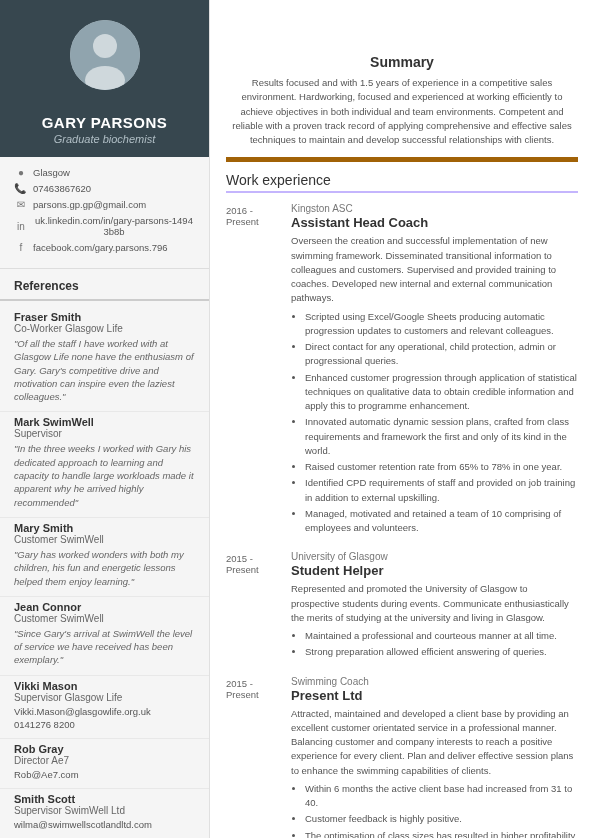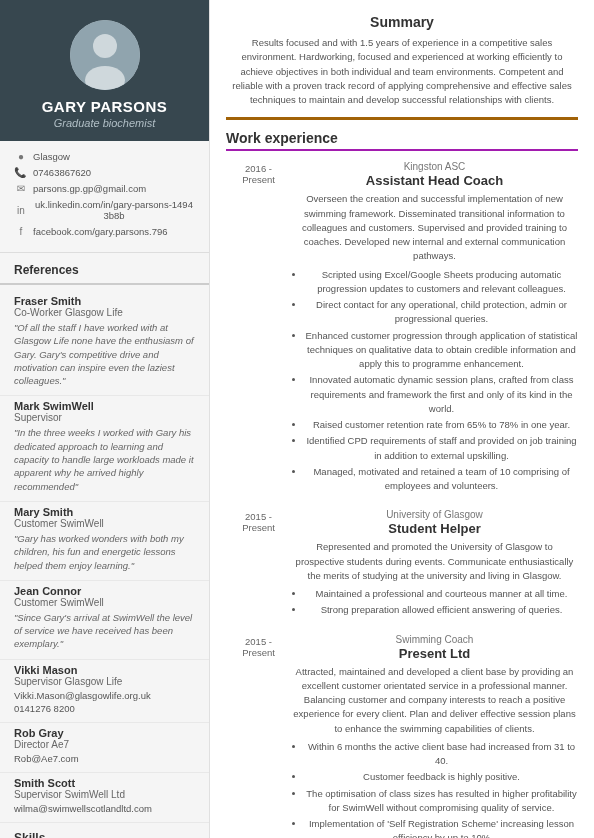--- a/index.html
+++ b/index.html
@@ -44,20 +44,21 @@
     .avatar-circle svg {
       width: 70px;
       height: 70px;
     }
     .sidebar-name {
       color: #fff;
       font-size: 15px;
       font-weight: bold;
       letter-spacing: 0.5px;
       text-align: center;
+      margin-top: 16px;
     }
     .sidebar-title {
       color: #b0bec5;
       font-size: 11px;
       font-style: italic;
       text-align: left;
       margin-top: 2px;
     }
     .sidebar-contact {
       padding: 10px 14px;
@@ -117,47 +118,47 @@
       margin-top: 2px;
     }
     
     .main {
       flex: 1;
       padding: 0 16px 20px 16px;
     }
     .summary-section {
       text-align: center;
       padding: 14px 0 10px 0;
-      border-bottom: 3px solid #a16207;
+      border-bottom: 5px solid #a16207;
       margin-bottom: 10px;
+      margin-top: 40px;
     }
     .summary-title {
       font-size: 14px;
       font-weight: bold;
       color: #333;
       margin-bottom: 6px;
     }
     .summary-text {
       font-size: 9.5px;
       color: #555;
       line-height: 1.5;
       text-align: center;
     }
     .section-heading {
       font-size: 14px;
-      font-weight: bold;
-      color: #333;
-      border-bottom: 2px solid #a21caf;
+      font-weight: normal;
+      color: #333;
+      border-bottom: 2px solid #c4b5fd;
       margin-bottom: 10px;
       padding-bottom: 3px;
     }
     .job-block {
       display: flex;
       margin-bottom: 14px;
-      text-align: center;
     }
     .job-date {
       width: 65px;
       min-width: 65px;
       font-size: 9.5px;
       color: #666;
       padding-top: 2px;
     }
     .job-content {
       flex: 1;

